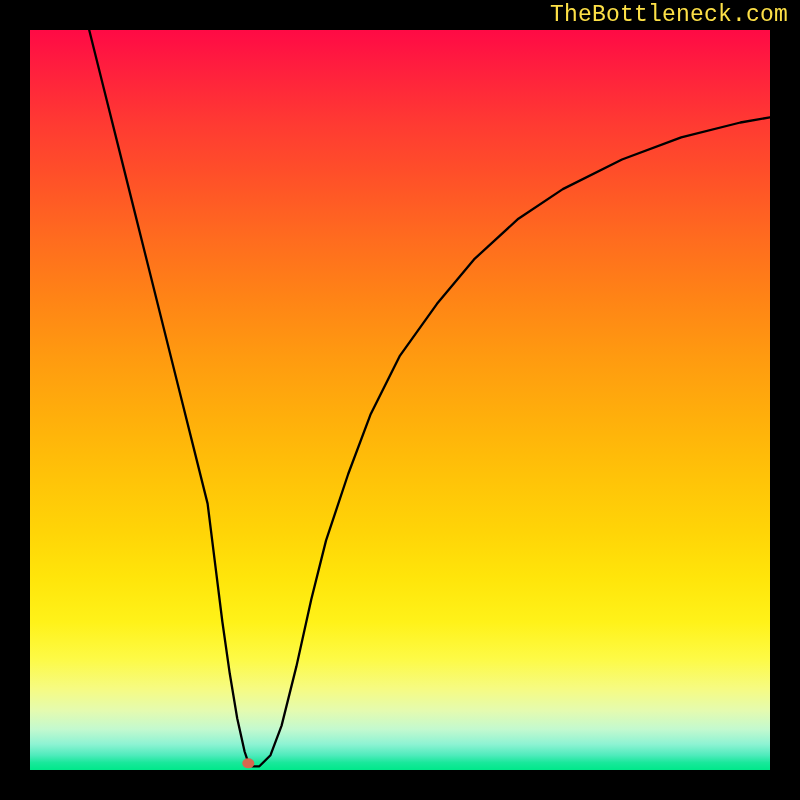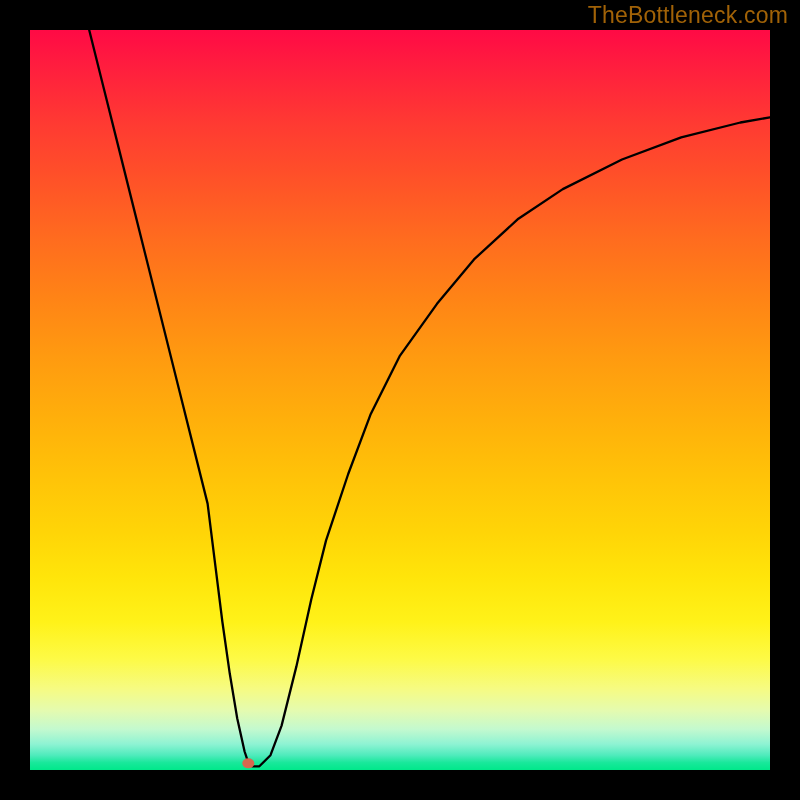--- a/index.html
+++ b/index.html
@@ -16,23 +16,24 @@
     width: 800px;
     height: 800px;
     background: #000;
   }
   .watermark {
     position: absolute;
     top: 2px;
     right: 12px;
     font-size: 23px;
     font-weight: 500;
-    color: #a16207;
+    color: #fde047;
     letter-spacing: 0.2px;
     z-index: 10;
+    font-family: Liberation Mono, monospace;
   }
   .plot-area {
     position: absolute;
     left: 30px;
     top: 30px;
     width: 740px;
     height: 740px;
     background: linear-gradient(to bottom,
       #ff0a45 0%,
       #ff1e3e 5%,

